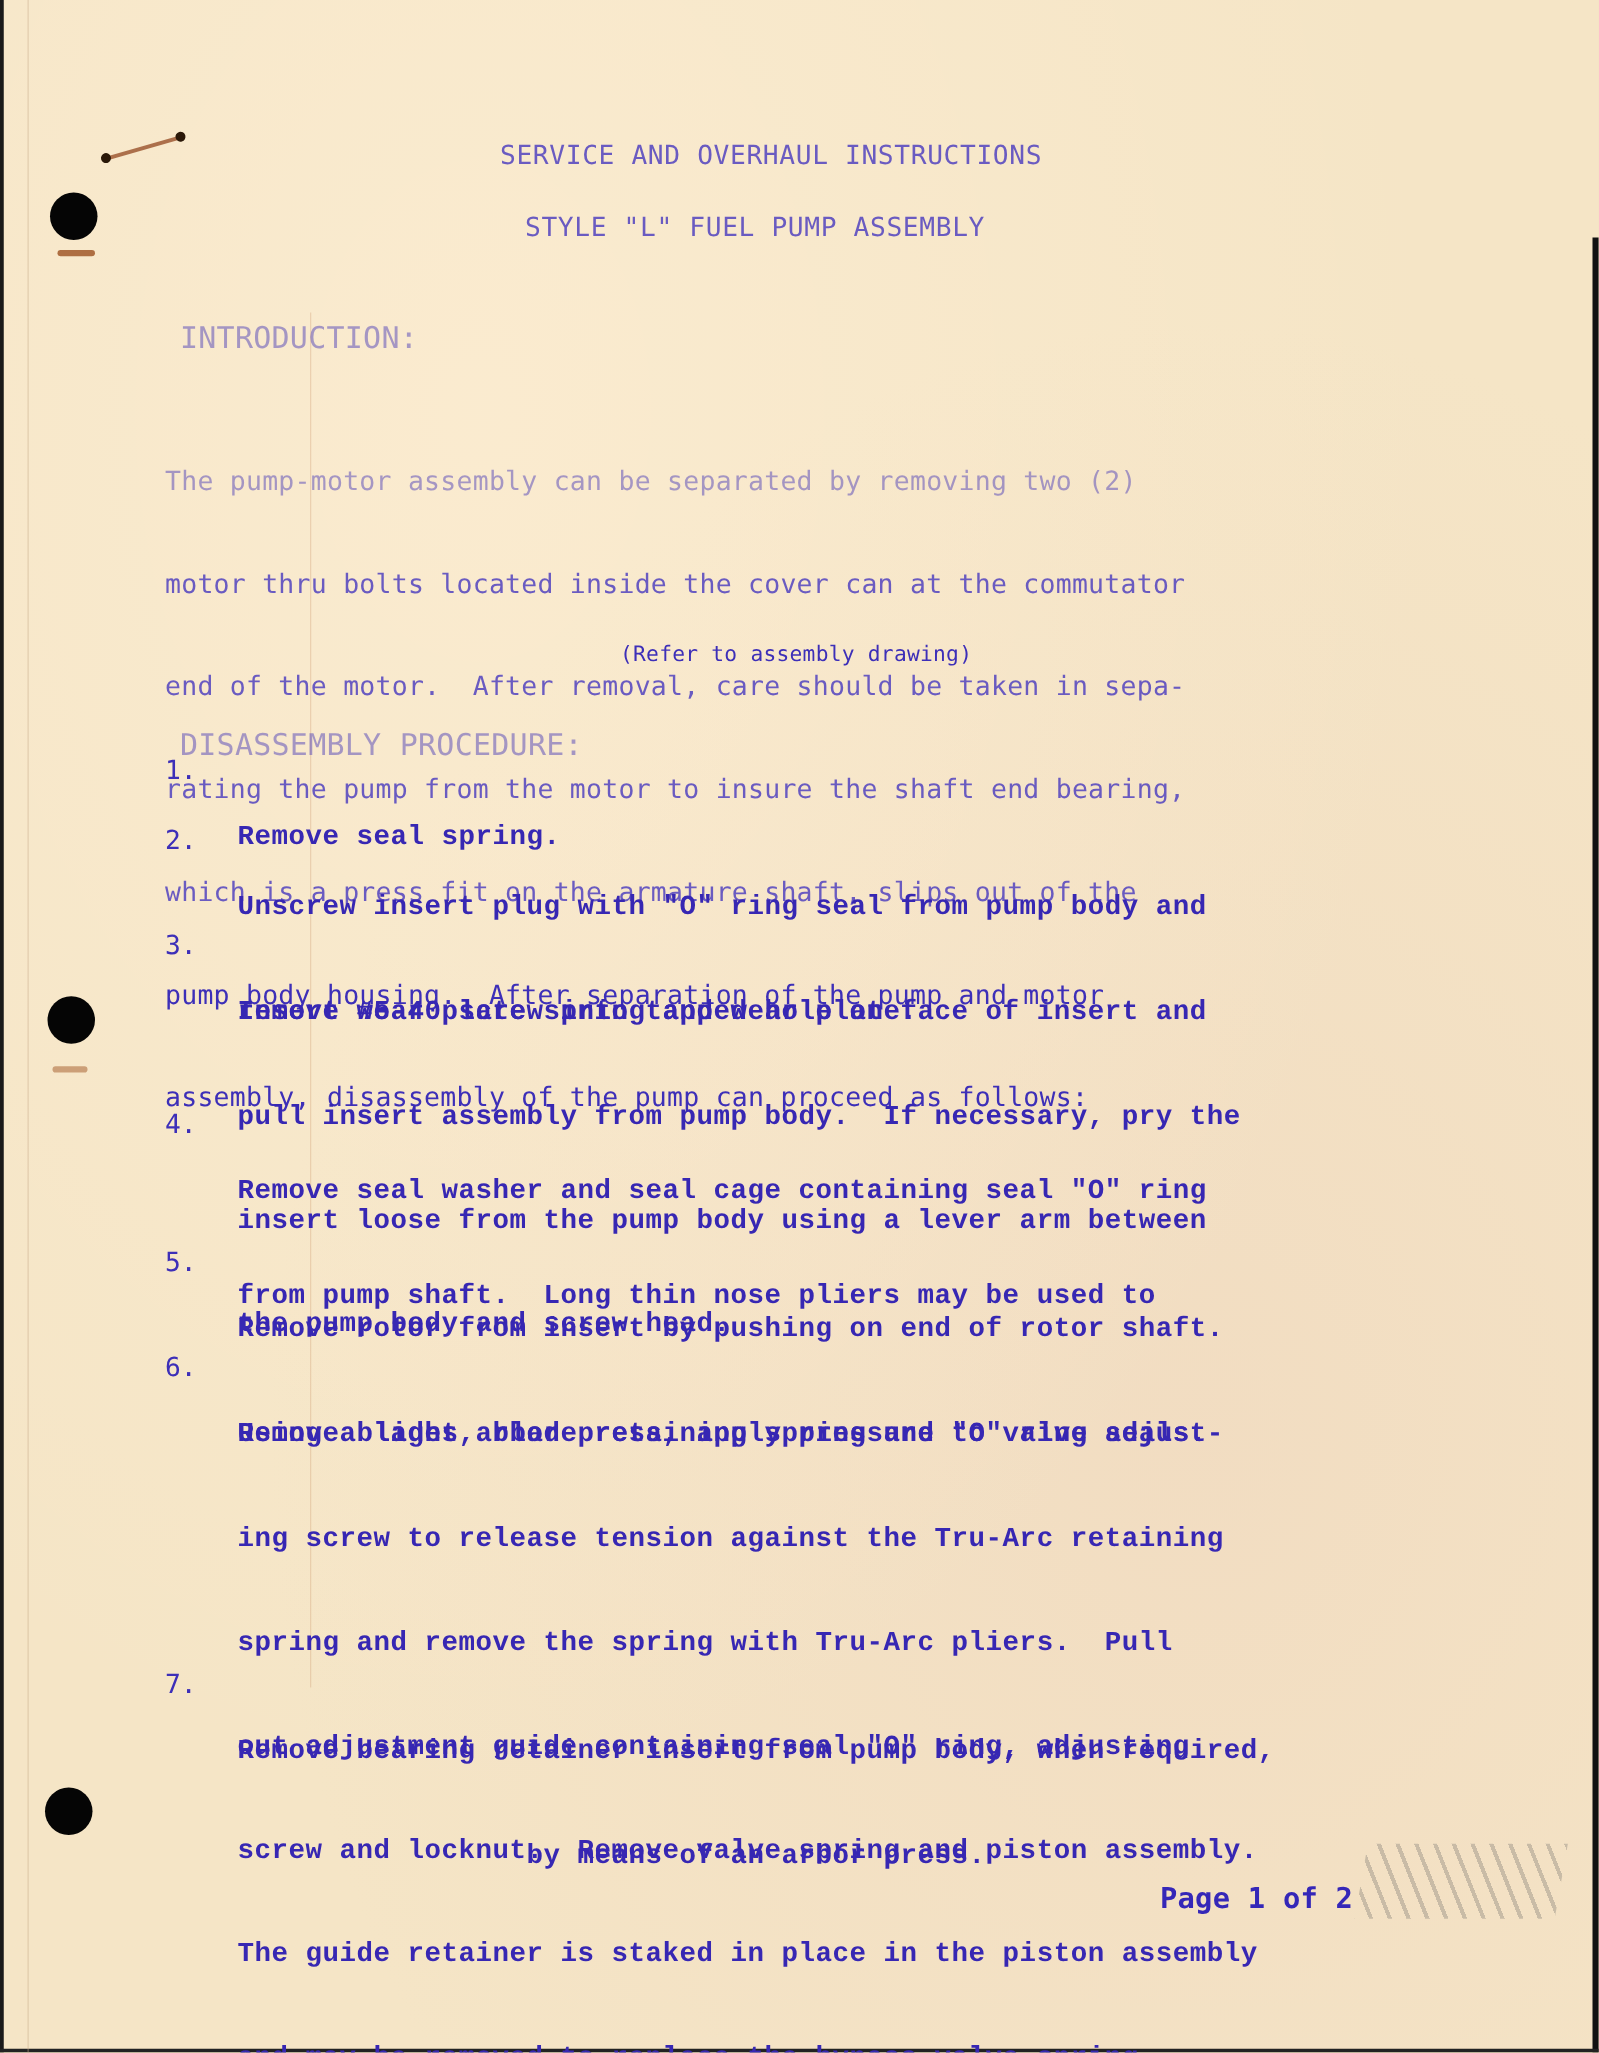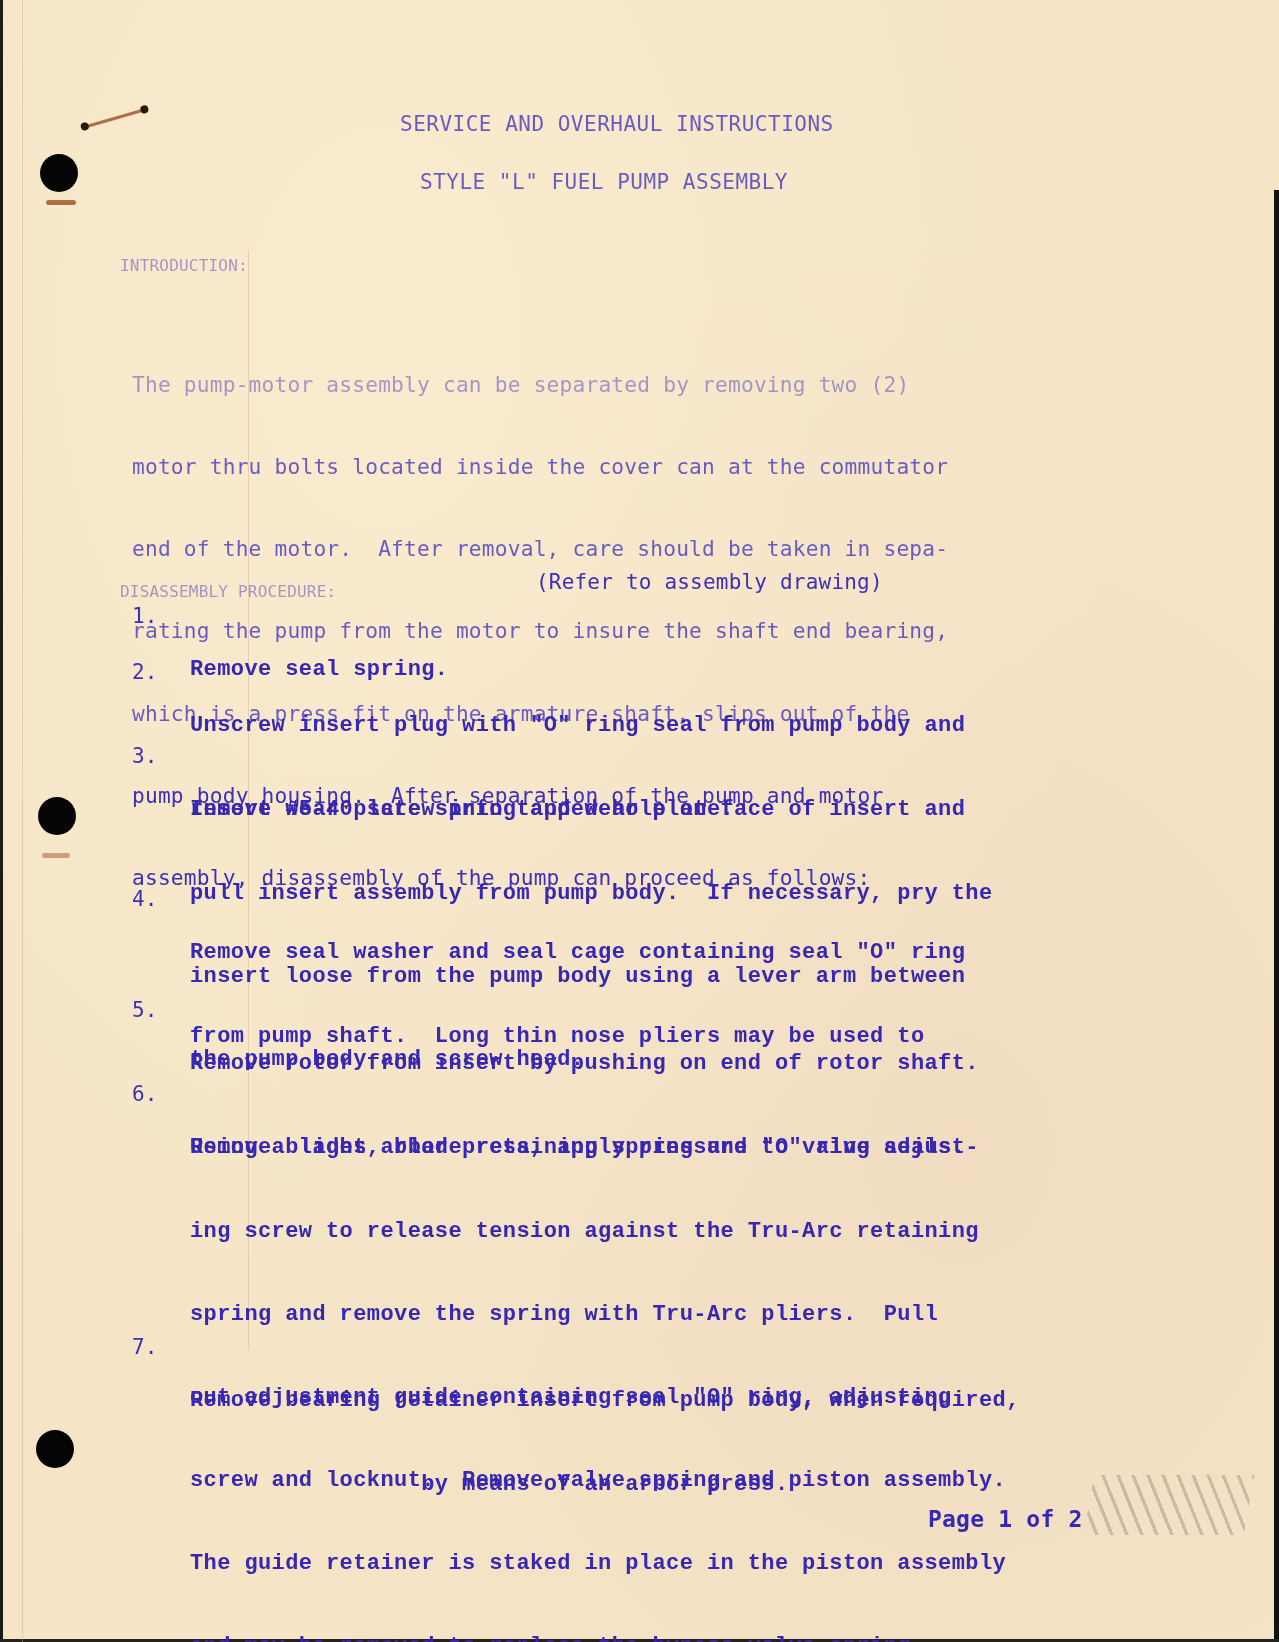--- a/index.html
+++ b/index.html
@@ -31,21 +31,21 @@
     transform: skewX(-10deg); }
 
   .type {
     position: absolute; font-family: "DejaVu Sans Mono", "Liberation Mono", monospace;
     color: #3d2fb8; white-space: pre; letter-spacing: 0.2px;
   }
   .faint { color: rgba(95,80,185,0.55); }
   .mid { color: rgba(75,60,190,0.82); }
   .title1 { left: 400px; top: 112px; font-size: 21px; letter-spacing: 0.5px; }
   .title2 { left: 420px; top: 170px; font-size: 21px; letter-spacing: 0.5px; }
-  .section { left: 120px; font-size: 16px; }
+  .section { left: 144px; font-size: 24px; }
   .para { left: 132px; font-size: 21.2px; line-height: 27.4px; }
   .step-num { position: absolute; left: 132px; font-family: "DejaVu Sans Mono", monospace; font-size: 21px; color: #3d2fb8; }
   .step-text { position: absolute; left: 190px; font-family: Liberation Mono, monospace; font-weight: bold; font-size: 22px; line-height: 27.7px; color: #3727b3; white-space: pre; letter-spacing: 0.4px; }
   .footer { left: 928px; top: 1506px; font-size: 23px; font-weight: bold; color: #3527b8; }
 </style>
 </head>
 <body>
 
 <div class="page">
   <div class="left-edge"></div>
@@ -70,21 +70,21 @@
     <div class="faint">The pump-motor assembly can be separated by removing two (2)</div>
     <div class="mid">motor thru bolts located inside the cover can at the commutator</div>
     <div class="mid">end of the motor.  After removal, care should be taken in sepa-</div>
     <div class="mid">rating the pump from the motor to insure the shaft end bearing,</div>
     <div class="mid">which is a press fit on the armature shaft, slips out of the</div>
     <div>pump body housing.  After separation of the pump and motor</div>
     <div>assembly, disassembly of the pump can proceed as follows:</div>
   </div>
 
   <div class="type section faint" style="top:546px;margin-top:36px;">DISASSEMBLY PROCEDURE:</div>
-  <div class="type section" style="top:570px; left:496px; font-size:21px;margin-left:40px;">(Refer to assembly drawing)</div>
+  <div class="type section" style="top:514px; left:496px; font-size:17px;">(Refer to assembly drawing)</div>
 
   <div class="step-num faint" style="top:604px;">1.</div>
   <div class="step-text faint" style="top:601px;">
     <div>Remove seal spring.</div>
   </div>
 
   <div class="step-num faint" style="top:660px;">2.</div>
   <div class="step-text mid" style="top:657px;">
     <div>Unscrew insert plug with "O" ring seal from pump body and</div>
     <div>remove wear plate spring and wear plate.</div>

